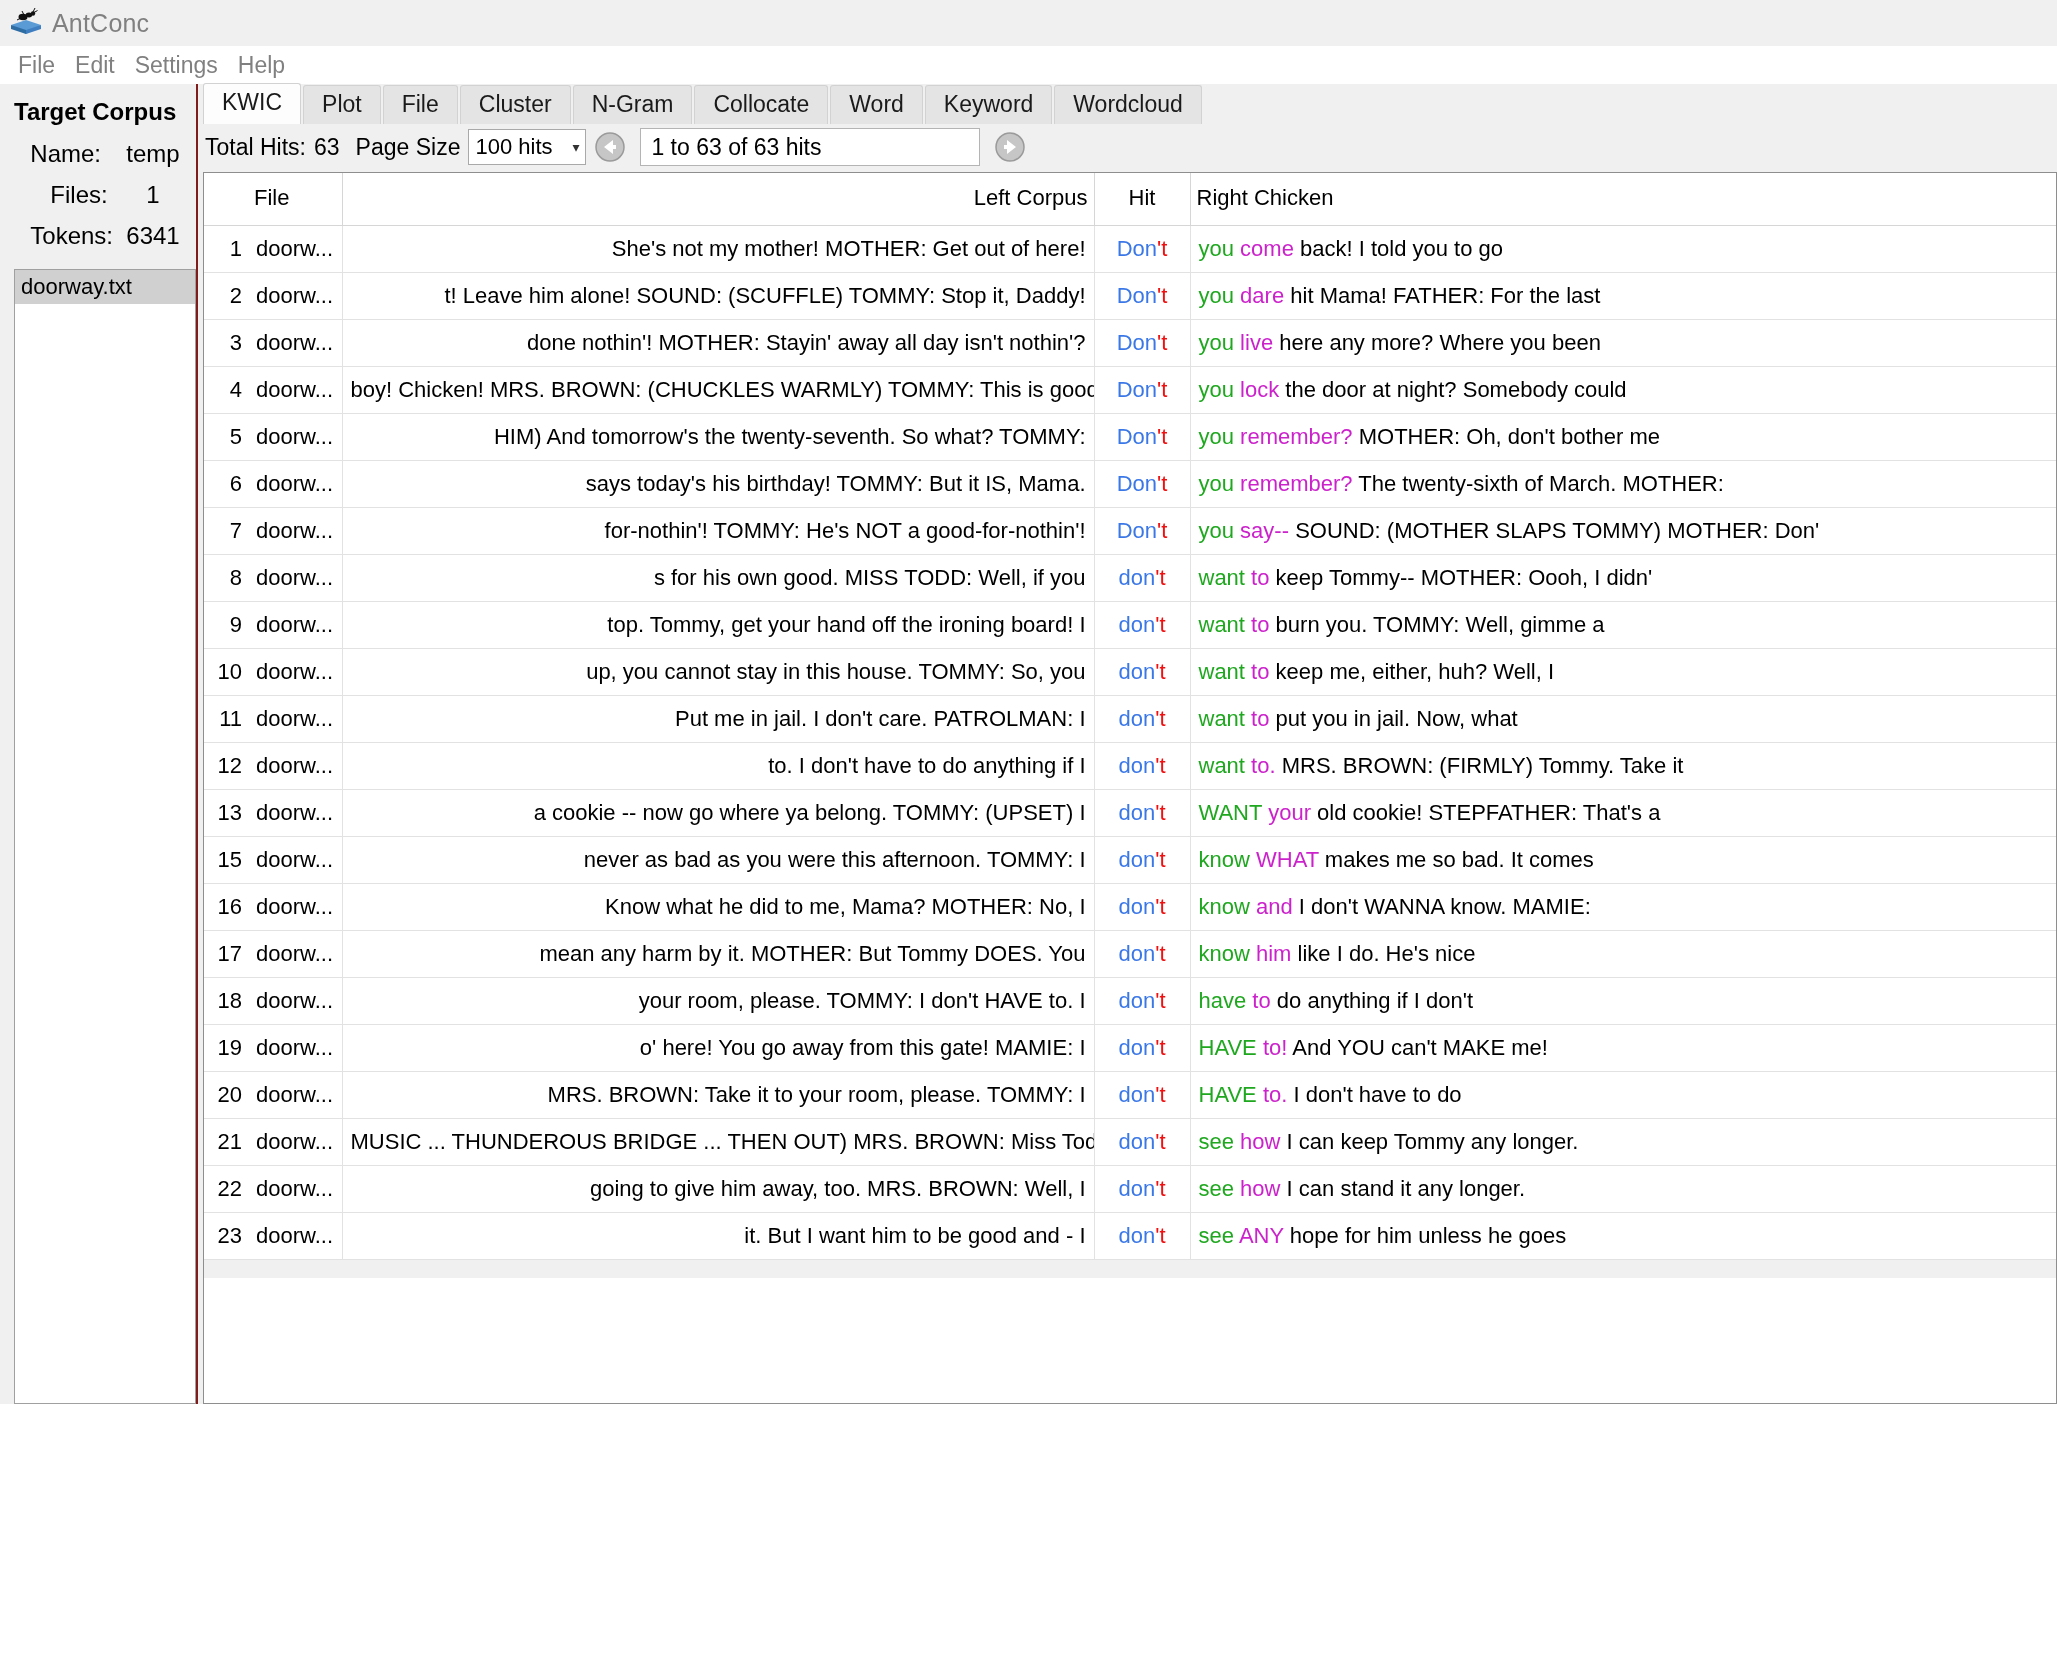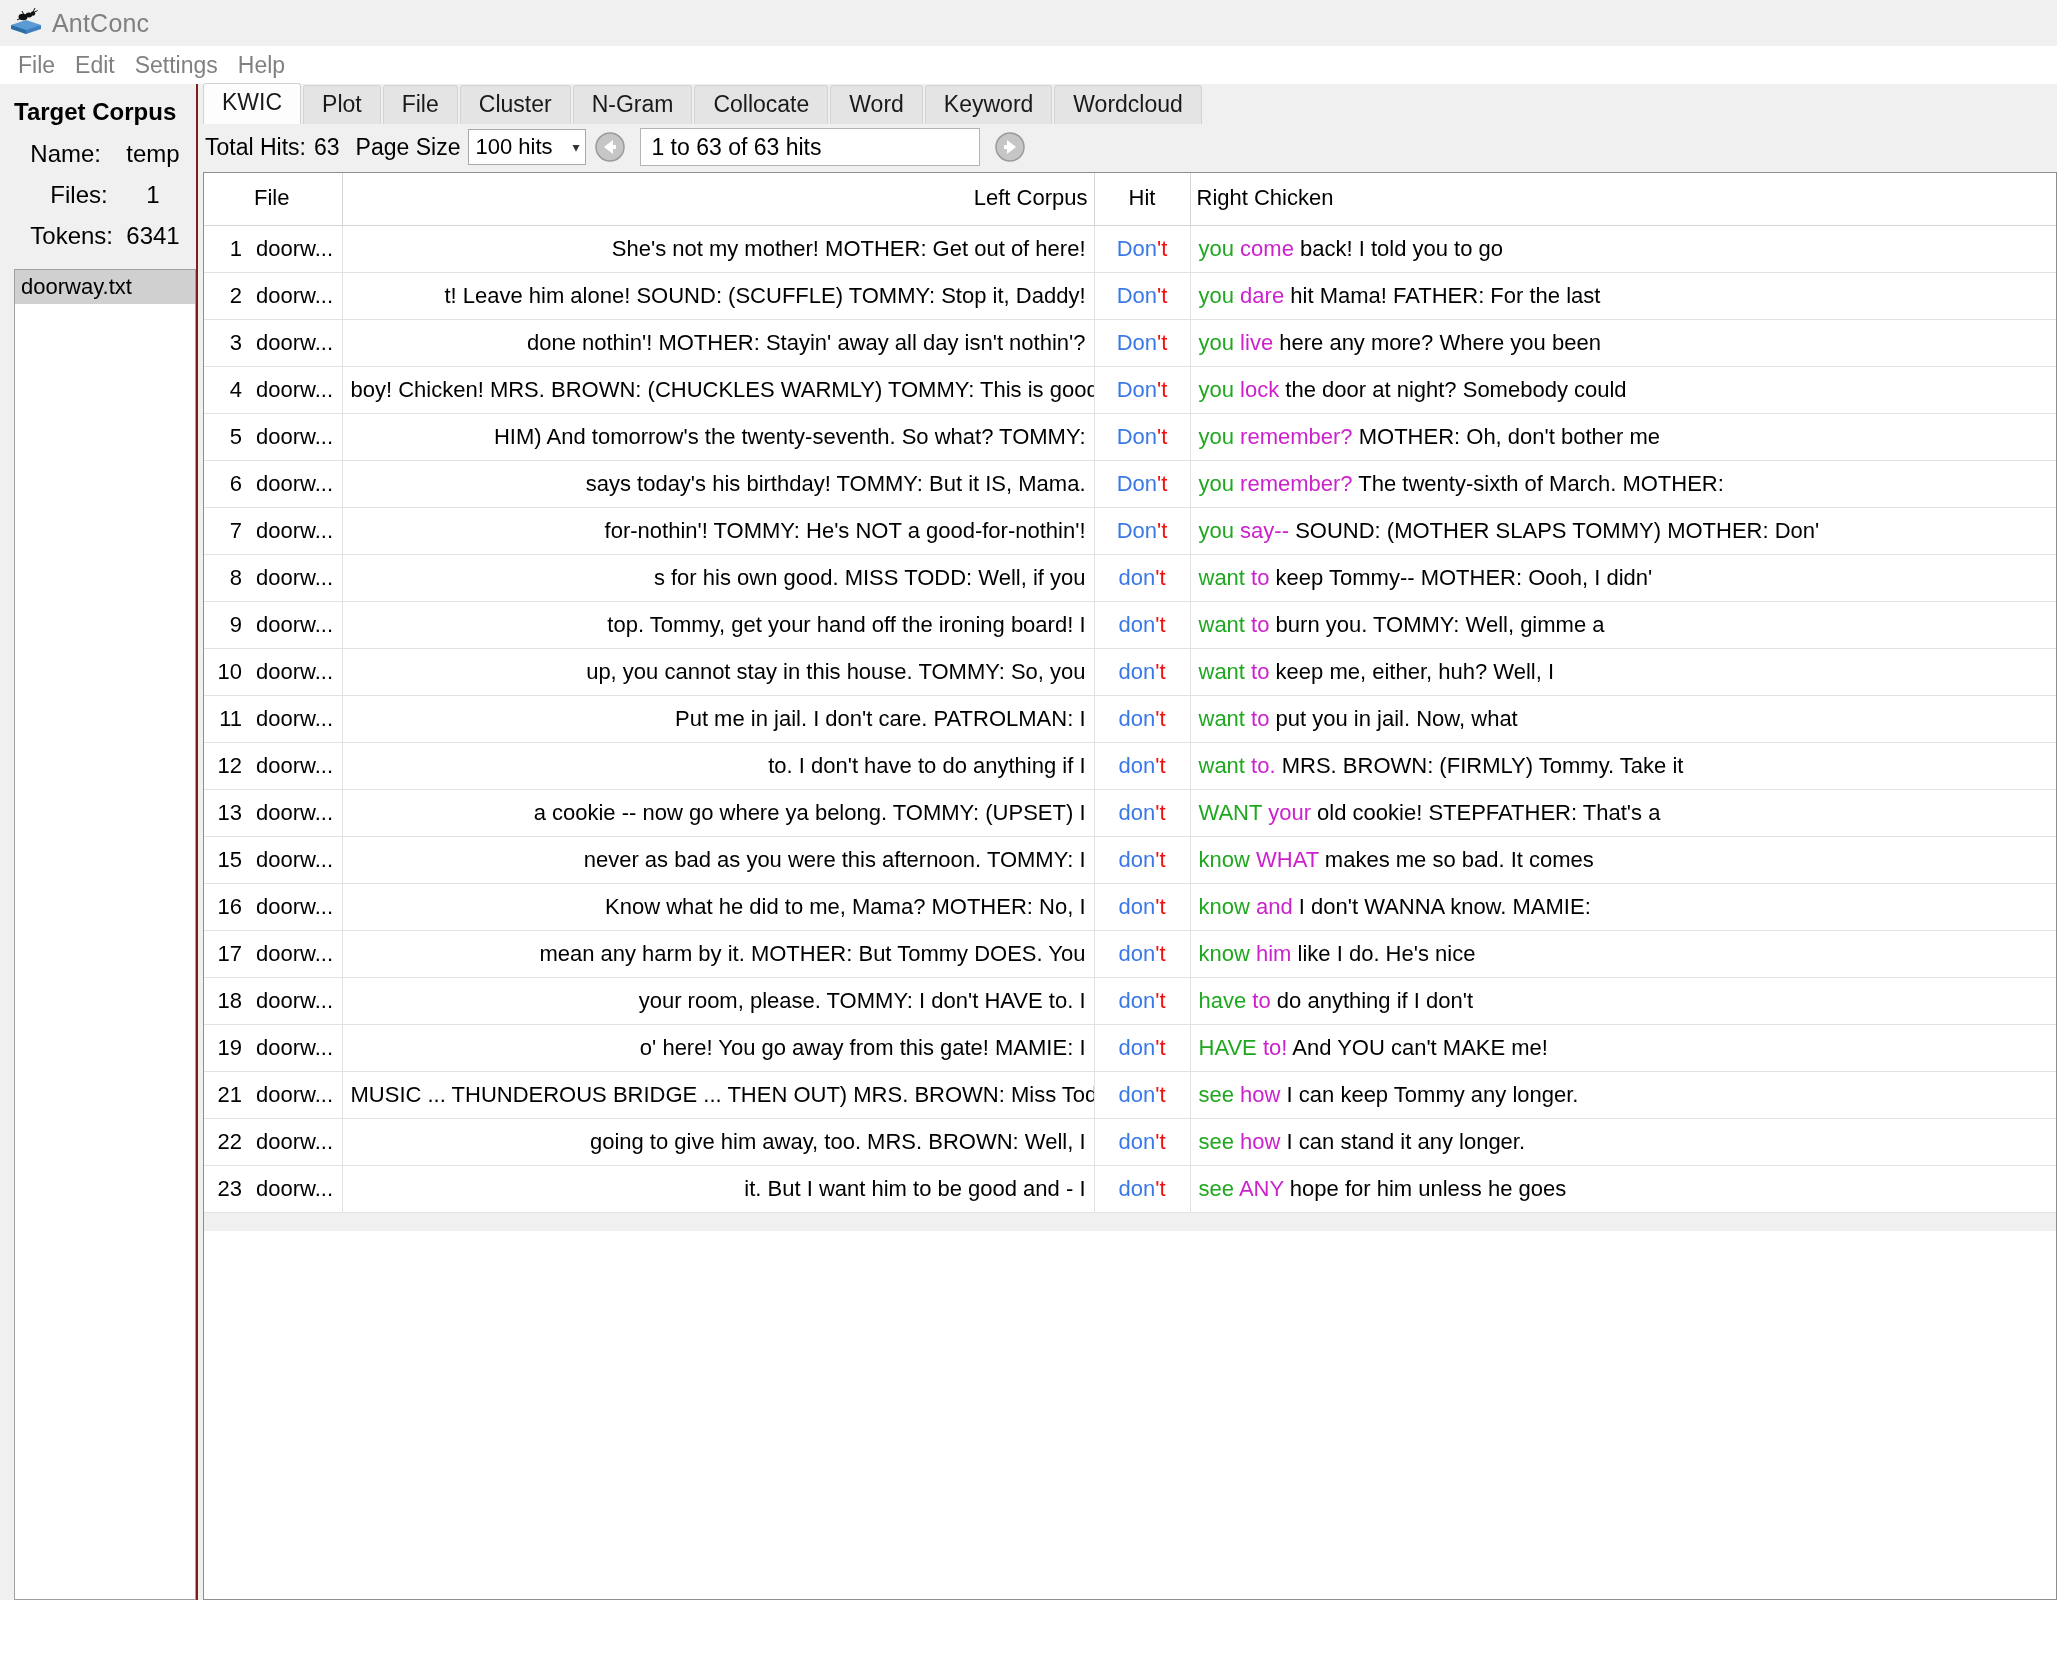--- a/index.html
+++ b/index.html
@@ -4,21 +4,21 @@
 <style>
   * { box-sizing: border-box; }
   html, body {
     margin: 0; padding: 0;
     width: 2057px; height: 1656px;
     overflow: hidden;
     background: #ffffff;
     font-family: "Liberation Sans", sans-serif;
   }
   #app {
-    width: 2057px; height: 1600px;
+    width: 2057px; height: 1404px;
     position: relative;
     background: #f0f0f0;
     display: flex;
     flex-direction: column;
   }
 
   
   .titlebar {
     height: 46px;
     background: #f0f0f0;
@@ -485,20 +485,27 @@
                 <td class="col-right"><span class="rc-1">have</span> <span class="rc-2">to</span> <span class="rc-rest">do anything if I don't</span></td>
               </tr>
               <tr>
                 <td class="col-num">19</td>
                 <td class="col-file">doorw...</td>
                 <td class="col-left">o' here! You go away from this gate! MAMIE: I</td>
                 <td class="col-hit"><span class="hit-main">don</span><span class="hit-tail">'t</span></td>
                 <td class="col-right"><span class="rc-1">HAVE</span> <span class="rc-2">to!</span> <span class="rc-rest">And YOU can't MAKE me!</span></td>
               </tr>
               <tr>
+                <td class="col-num">20</td>
+                <td class="col-file">doorw...</td>
+                <td class="col-left">MRS. BROWN: Take it to your room, please. TOMMY: I</td>
+                <td class="col-hit"><span class="hit-main">don</span><span class="hit-tail">'t</span></td>
+                <td class="col-right"><span class="rc-1">HAVE</span> <span class="rc-2">to.</span> <span class="rc-rest">I don't have to do</span></td>
+              </tr>
+              <tr>
                 <td class="col-num">21</td>
                 <td class="col-file">doorw...</td>
                 <td class="col-left">MUSIC ... THUNDEROUS BRIDGE ... THEN OUT) MRS. BROWN: Miss Todd, I</td>
                 <td class="col-hit"><span class="hit-main">don</span><span class="hit-tail">'t</span></td>
                 <td class="col-right"><span class="rc-1">see</span> <span class="rc-2">how</span> <span class="rc-rest">I can keep Tommy any longer.</span></td>
               </tr>
               <tr>
                 <td class="col-num">22</td>
                 <td class="col-file">doorw...</td>
                 <td class="col-left">going to give him away, too. MRS. BROWN: Well, I</td>

